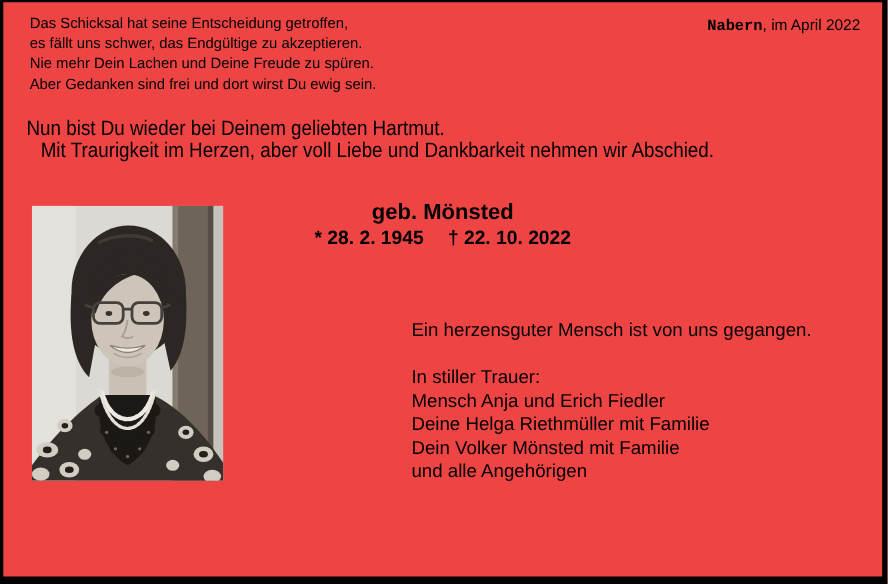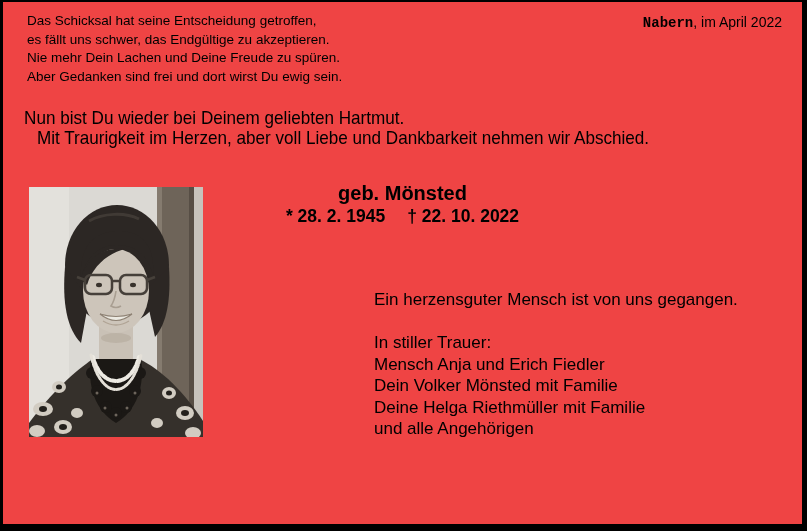--- a/index.html
+++ b/index.html
@@ -177,21 +177,21 @@
   <div class="name-block">
     <div class="birth-name">geb. Mönsted</div>
     <div class="dates"><span class="birth">* 28. 2. 1945</span><span>† 22. 10. 2022</span></div>
   </div>
 
   <div class="body-block">
     <div>Ein herzensguter Mensch ist von uns gegangen.</div>
     <div class="spacer-line"></div>
     <div>In stiller Trauer:</div>
     <div>Mensch Anja und Erich Fiedler</div>
+    <div>Deine Helga Riethmüller mit Familie</div>
     <div>Dein Volker Mönsted mit Familie</div>
-    <div>Deine Helga Riethmüller mit Familie</div>
     <div>und alle Angehörigen</div>
   </div>
 
   <div class="funeral">
   </div>
 
 </div>
 
 </body></html>

